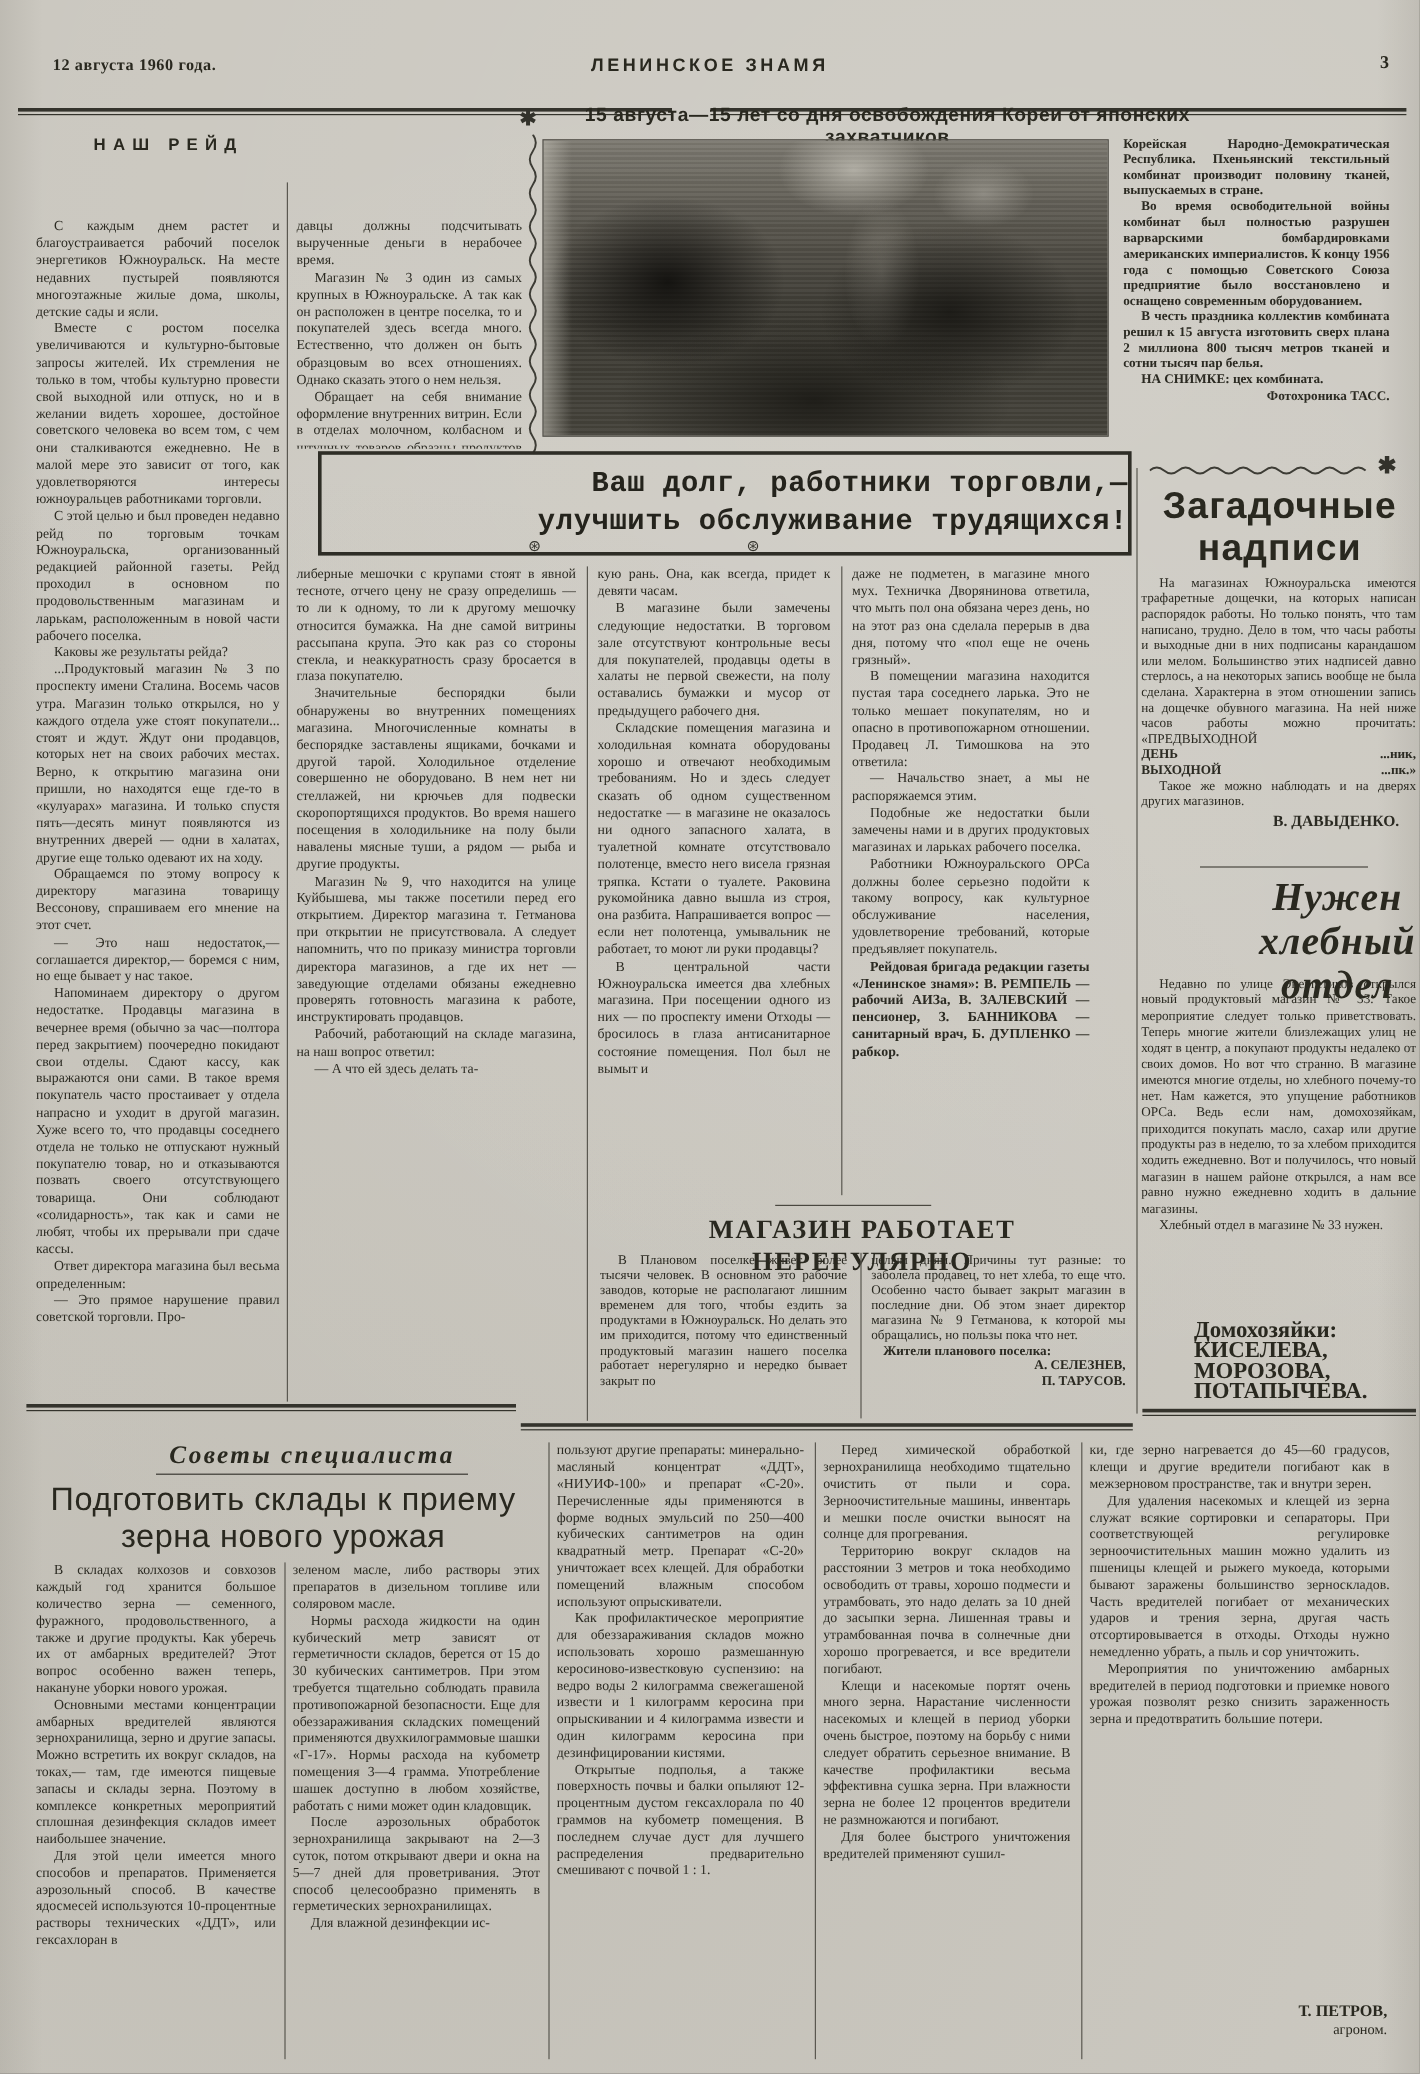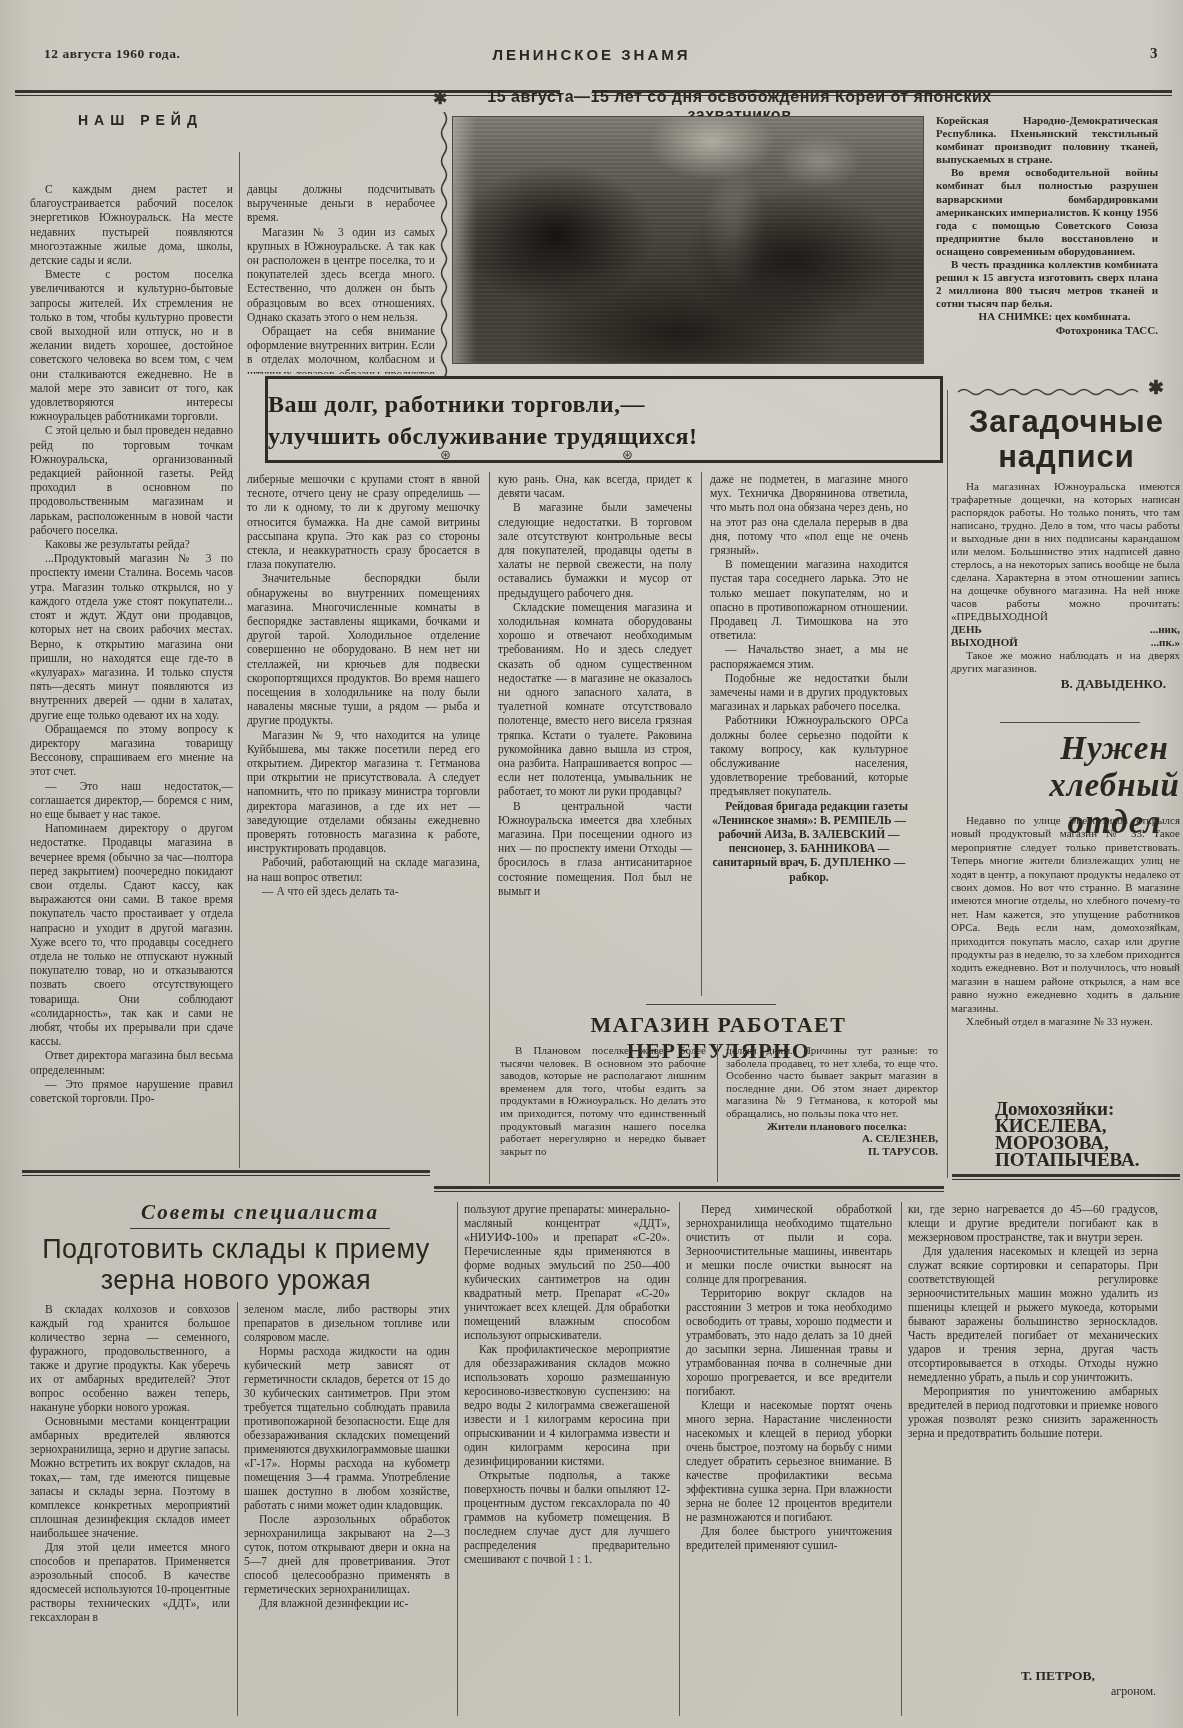--- a/index.html
+++ b/index.html
@@ -31,27 +31,27 @@
        radial-gradient(ellipse 60px 40px at 78% 18%, rgba(210,207,198,.35), transparent 70%),
        radial-gradient(ellipse 130px 95px at 22% 48%, rgba(12,11,9,.85), transparent 75%),
        radial-gradient(ellipse 150px 100px at 72% 58%, rgba(18,17,14,.75), transparent 72%),
        radial-gradient(ellipse 220px 90px at 48% 88%, rgba(22,21,17,.8), transparent 75%),
        radial-gradient(ellipse 45px 90px at 60% 45%, rgba(190,186,175,.30), transparent 70%),
        linear-gradient(90deg, rgba(205,202,192,.5), transparent 5%),
        repeating-linear-gradient(0deg, rgba(255,255,255,.04) 0 2px, rgba(0,0,0,.05) 2px 4px),
        linear-gradient(180deg,#7d7a71 0%,#57544c 30%,#3b3932 60%,#45433b 100%);
      border:1px solid #4c4a43;}
   .korea-col{font-weight:bold;}
-  .box-slogan{position:absolute;border:3px solid #2e2d26;text-align:left;
-     font-family:Liberation Serif, serif;font-weight:bold;font-size:24px;line-height:32px;
+  .box-slogan{position:absolute;border:3px solid #2e2d26;text-align:right;
+     font-family:Liberation Mono, monospace;font-weight:bold;font-size:24px;line-height:32px;
      padding-top:9px;letter-spacing:.5px;color:#24231c;}
   .ornament{position:absolute;font-size:13px;color:#33322b;}
   .mystery-headline{font-family:"Liberation Sans",sans-serif;font-weight:bold;font-size:31px;line-height:35px;text-align:center;letter-spacing:1px;}
   .bread-headline{font-style:italic;font-weight:bold;font-size:33px;text-align:center;letter-spacing:1px;}
-  .sig-bold{font-weight:bold;text-align:center;}
+  .sig-bold{font-weight:bold;}
   .sched-row{display:flex;justify-content:space-between;font-weight:bold;}
   .irregular-headline{font-weight:bold;font-size:22px;letter-spacing:1.5px;text-align:center;}
   .grain-kicker{font-style:italic;font-weight:bold;font-size:21px;text-align:center;letter-spacing:2px;border-bottom:1px solid #3a3932;padding-bottom:3px;}
   .grain-headline{font-family:"Liberation Sans",sans-serif;font-weight:normal;font-size:27px;line-height:31px;text-align:center;letter-spacing:.5px;}
   .asterisk{position:absolute;font-weight:bold;color:#33322b;}
   .right-align{text-align:right;}
 </style>
 </head>
 <body>
 

